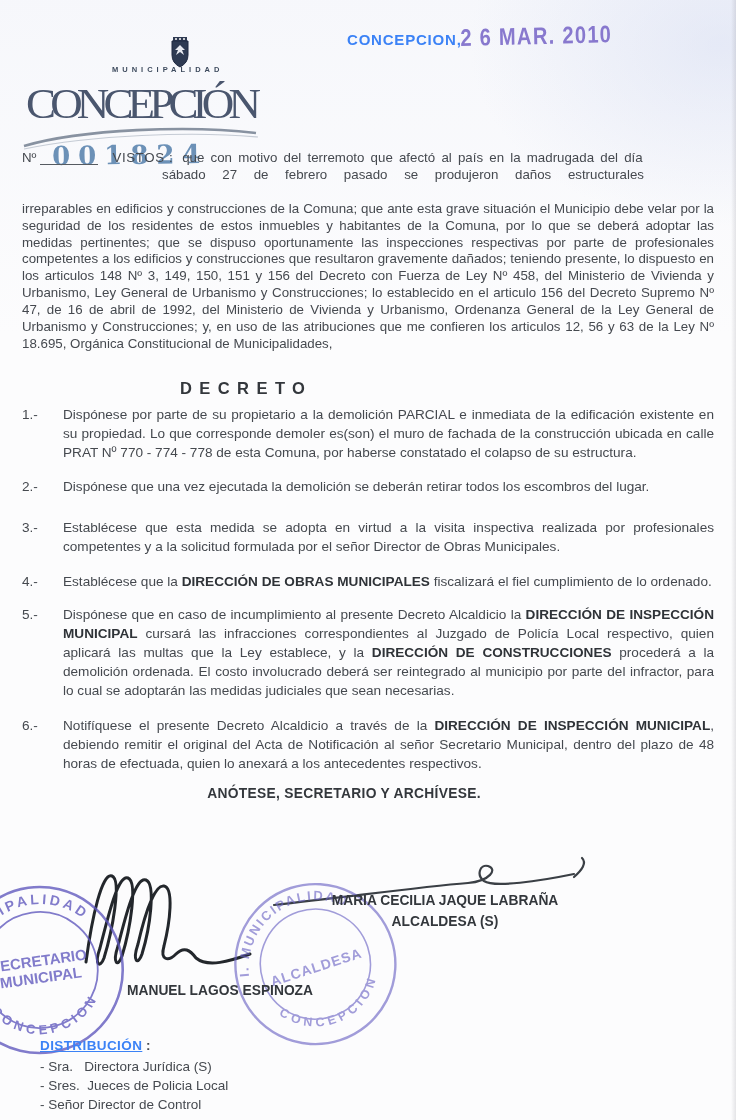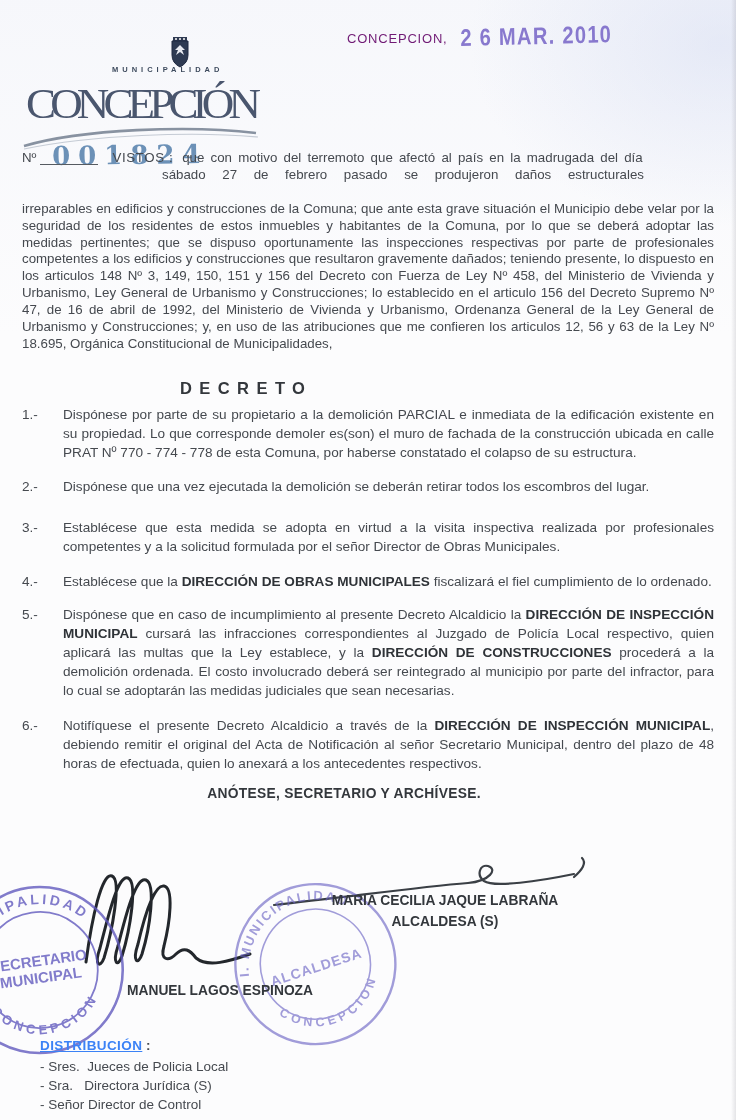--- a/index.html
+++ b/index.html
@@ -18,22 +18,22 @@
   
   .crest{position:absolute;left:161px;top:37px;}
   .logo-small{position:absolute;left:112px;top:65px;font-size:7.5px;letter-spacing:4px;
     color:#3d4a5d;font-weight:bold;}
   .logo-word{position:absolute;left:26px;top:80px;font-family:"Liberation Serif", serif;
     font-size:45px;letter-spacing:-0.13em;color:#33405b;transform:scaleY(.92);
     transform-origin:left top;opacity:.88;}
   .logo-swoosh{position:absolute;left:22px;top:124px;}
   .folio{position:absolute;left:52px;top:140px;font-family:"DejaVu Serif", serif;
     font-size:26px;letter-spacing:8px;color:#6189b2;font-weight:600;transform:rotate(-.8deg);opacity:.92;}
-  .place{position:absolute;left:347px;top:31px;font-size:13px;font-weight:normal;
-    letter-spacing:.8px;color:#701a75;}
+  .place{position:absolute;left:347px;top:31px;font-size:15px;font-weight:bold;
+    letter-spacing:.8px;color:#3b82f6;}
   .datestamp{position:absolute;left:460px;top:24px;font-size:24px;font-weight:bold;
     letter-spacing:1.5px;color:#7d6cca;transform:scaleX(.84) rotate(-1.2deg);
     transform-origin:left top;opacity:.9;}
 
   
   .doc{position:absolute;left:22px;top:150px;width:692px;font-size:13.3px;
     line-height:16.9px;color:#45494f;text-align:justify;}
   .v-line1{display:flex;align-items:flex-end;white-space:nowrap;}
   .v-num{flex:0 0 auto;}
   .v-blank{flex:0 0 auto;width:58px;border-bottom:1.6px solid #565b61;margin:0 14px 2px 4px;}
@@ -195,19 +195,19 @@
   <div class="name-right">
     <div>MARIA CECILIA JAQUE LABRAÑA</div>
     <div>ALCALDESA (S)</div>
   </div>
   <div class="name-left">
     <div>MANUEL LAGOS ESPINOZA</div>
   </div>
 
   <div class="dist">
     <span class="dist-title">DISTRIBUCIÓN</span><span class="dist-colon"> :</span>
+    <div class="dist-item">- Sra.   Directora Jurídica (S)</div>
     <div class="dist-item">- Sres.  Jueces de Policia Local</div>
-    <div class="dist-item">- Sra.   Directora Jurídica (S)</div>
     <div class="dist-item">- Señor Director de Control</div>
   </div>
 
   <div class="edge-shadow"></div>
 </div>
 
 </body></html>

